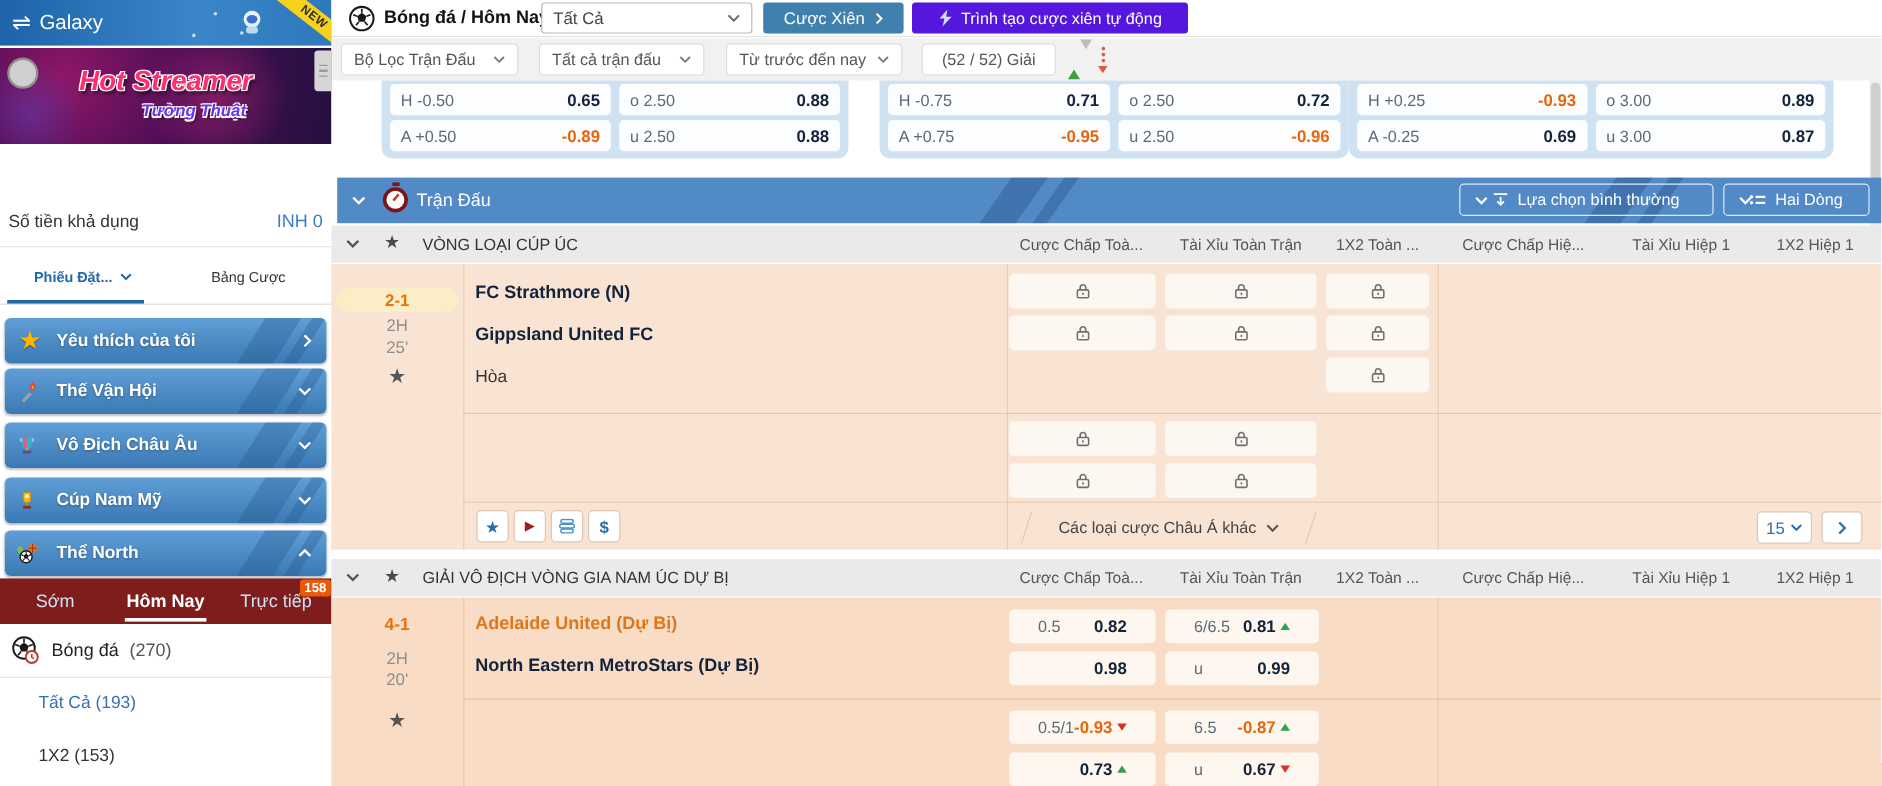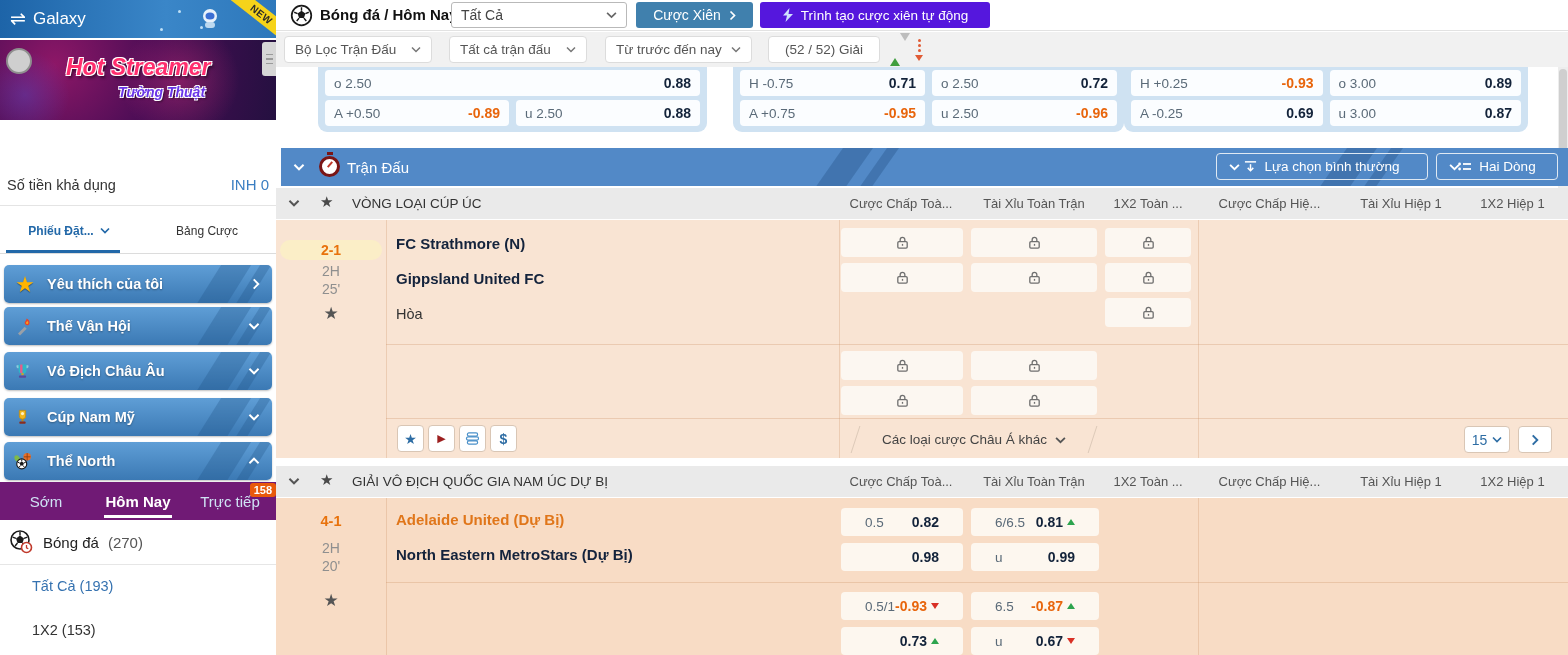--- a/index.html
+++ b/index.html
@@ -54,21 +54,21 @@
   .menu-btn { position:absolute; left:4px; width:268px; height:38px; border-radius:5px;
     background:linear-gradient(180deg,#5f9ed6,#3b79b4); color:#fff; font-weight:bold; font-size:14.5px;
     display:flex; align-items:center; padding:0 12px 0 9px; overflow:hidden; box-shadow:0 1px 2px rgba(0,0,0,.25); }
   .menu-btn .stripe1 { position:absolute; right:34px; top:-4px; width:30px; height:50px; background:rgba(30,80,130,.28); transform:skewX(-32deg); }
   .menu-btn .stripe2 { position:absolute; right:14px; top:-4px; width:11px; height:50px; background:rgba(30,80,130,.28); transform:skewX(-32deg); }
   .menu-btn .mi { width:24px; text-align:center; margin-right:10px; flex:none; }
   .menu-btn .lbl { flex:1; text-shadow:0 1px 2px rgba(0,0,0,.35); }
   .menu-btn .chev { color:#e8f2fb; z-index:2; }
   .fav-star { color:#ffb400; font-size:19px; text-shadow:0 1px 1px rgba(0,0,0,.4); }
 
-  .time-tabs { position:absolute; left:0; top:482px; width:276px; height:38px; background:#701a75; display:flex; align-items:stretch; }
+  .time-tabs { position:absolute; left:0; top:482px; width:276px; height:38px; background:#7f1d1d; display:flex; align-items:stretch; }
   .time-tab { position:relative; display:flex; align-items:center; justify-content:center; font-size:15px; color:#cfe2f4; flex:1; }
   .time-tab.active { color:#fff; font-weight:bold; }
   .time-tab.active::after { content:""; position:absolute; left:12px; right:12px; bottom:2px; height:3px; background:#fff; }
   .live-badge { position:absolute; top:1px; right:0px; background:#e8590c; color:#fff; font-size:11px; font-weight:bold;
     border-radius:3px; padding:1px 4px; }
 
   .sport-row { position:absolute; left:0; top:520px; width:276px; height:45px; border-bottom:1px solid #e6e6e6;
     display:flex; align-items:center; padding:0 8px; gap:9px; background:#fff; }
   .sport-label { font-size:15px; color:#222; }
   .sport-count { font-size:15px; color:#555; }
@@ -433,20 +433,24 @@
             <i></i>
             <span class="tri-dn-red"></span>
           </span>
       </div>
     </div>
 
     <div class="panels">
       <div class="panel" style="left:42px;width:389px">
         <div class="panel-row">
           <div class="odds-cell">
+            <span class="ol">H -0.50</span>
+            <span class="ov">0.65</span>
+          </div>
+          <div class="odds-cell">
             <span class="ol">o 2.50</span>
             <span class="ov">0.88</span>
           </div>
         </div>
         <div class="panel-row">
           <div class="odds-cell">
             <span class="ol">A +0.50</span>
             <span class="ov neg">-0.89</span>
           </div>
           <div class="odds-cell">
@@ -704,21 +708,21 @@
       </div>
     </div>
 
     <div class="league-header" style="top:466px">
       <span class="lh-chev chev">
         <svg width="12" height="8" viewBox="0 0 10 7">
             <polyline points="1,1.5 5,5.5 9,1.5" fill="none" stroke="#555" stroke-width="1.7"></polyline>
           </svg>
       </span>
       <span class="lh-star">★</span>
-      <span class="lh-name">GIẢI VÔ ĐỊCH QUỐC GIA NAM ÚC DỰ BỊ</span>
+      <span class="lh-name">GIẢI VÔ ĐỊCH VÒNG GIA NAM ÚC DỰ BỊ</span>
       <span class="col-h ch1">Cược Chấp Toà...</span>
       <span class="col-h ch2">Tài Xỉu Toàn Trận</span>
       <span class="col-h ch3">1X2 Toàn ...</span>
       <span class="col-h ch4">Cược Chấp Hiệ...</span>
       <span class="col-h ch5">Tài Xỉu Hiệp 1</span>
       <span class="col-h ch6">1X2 Hiệp 1</span>
     </div>
 
     <div class="match-row mr2">
       <span class="vline" style="left:110px"></span>

